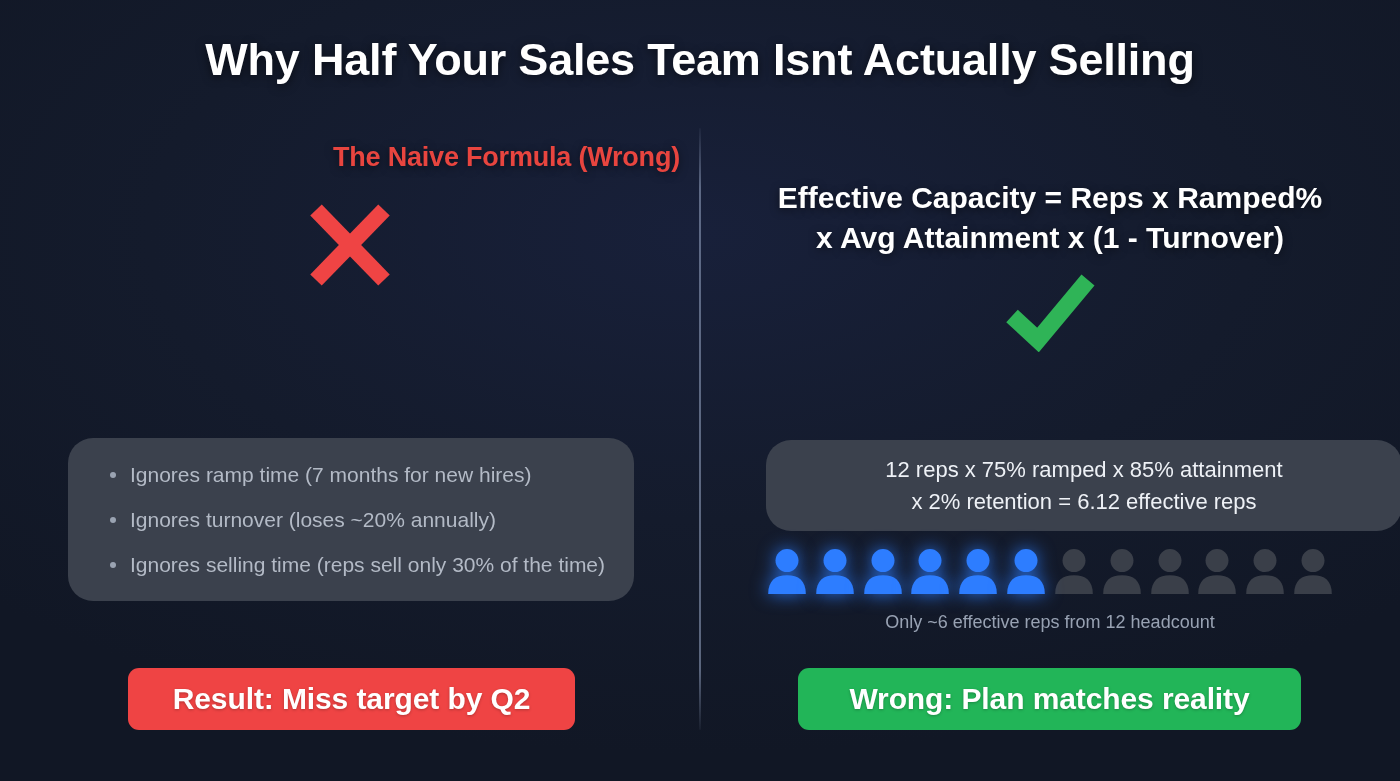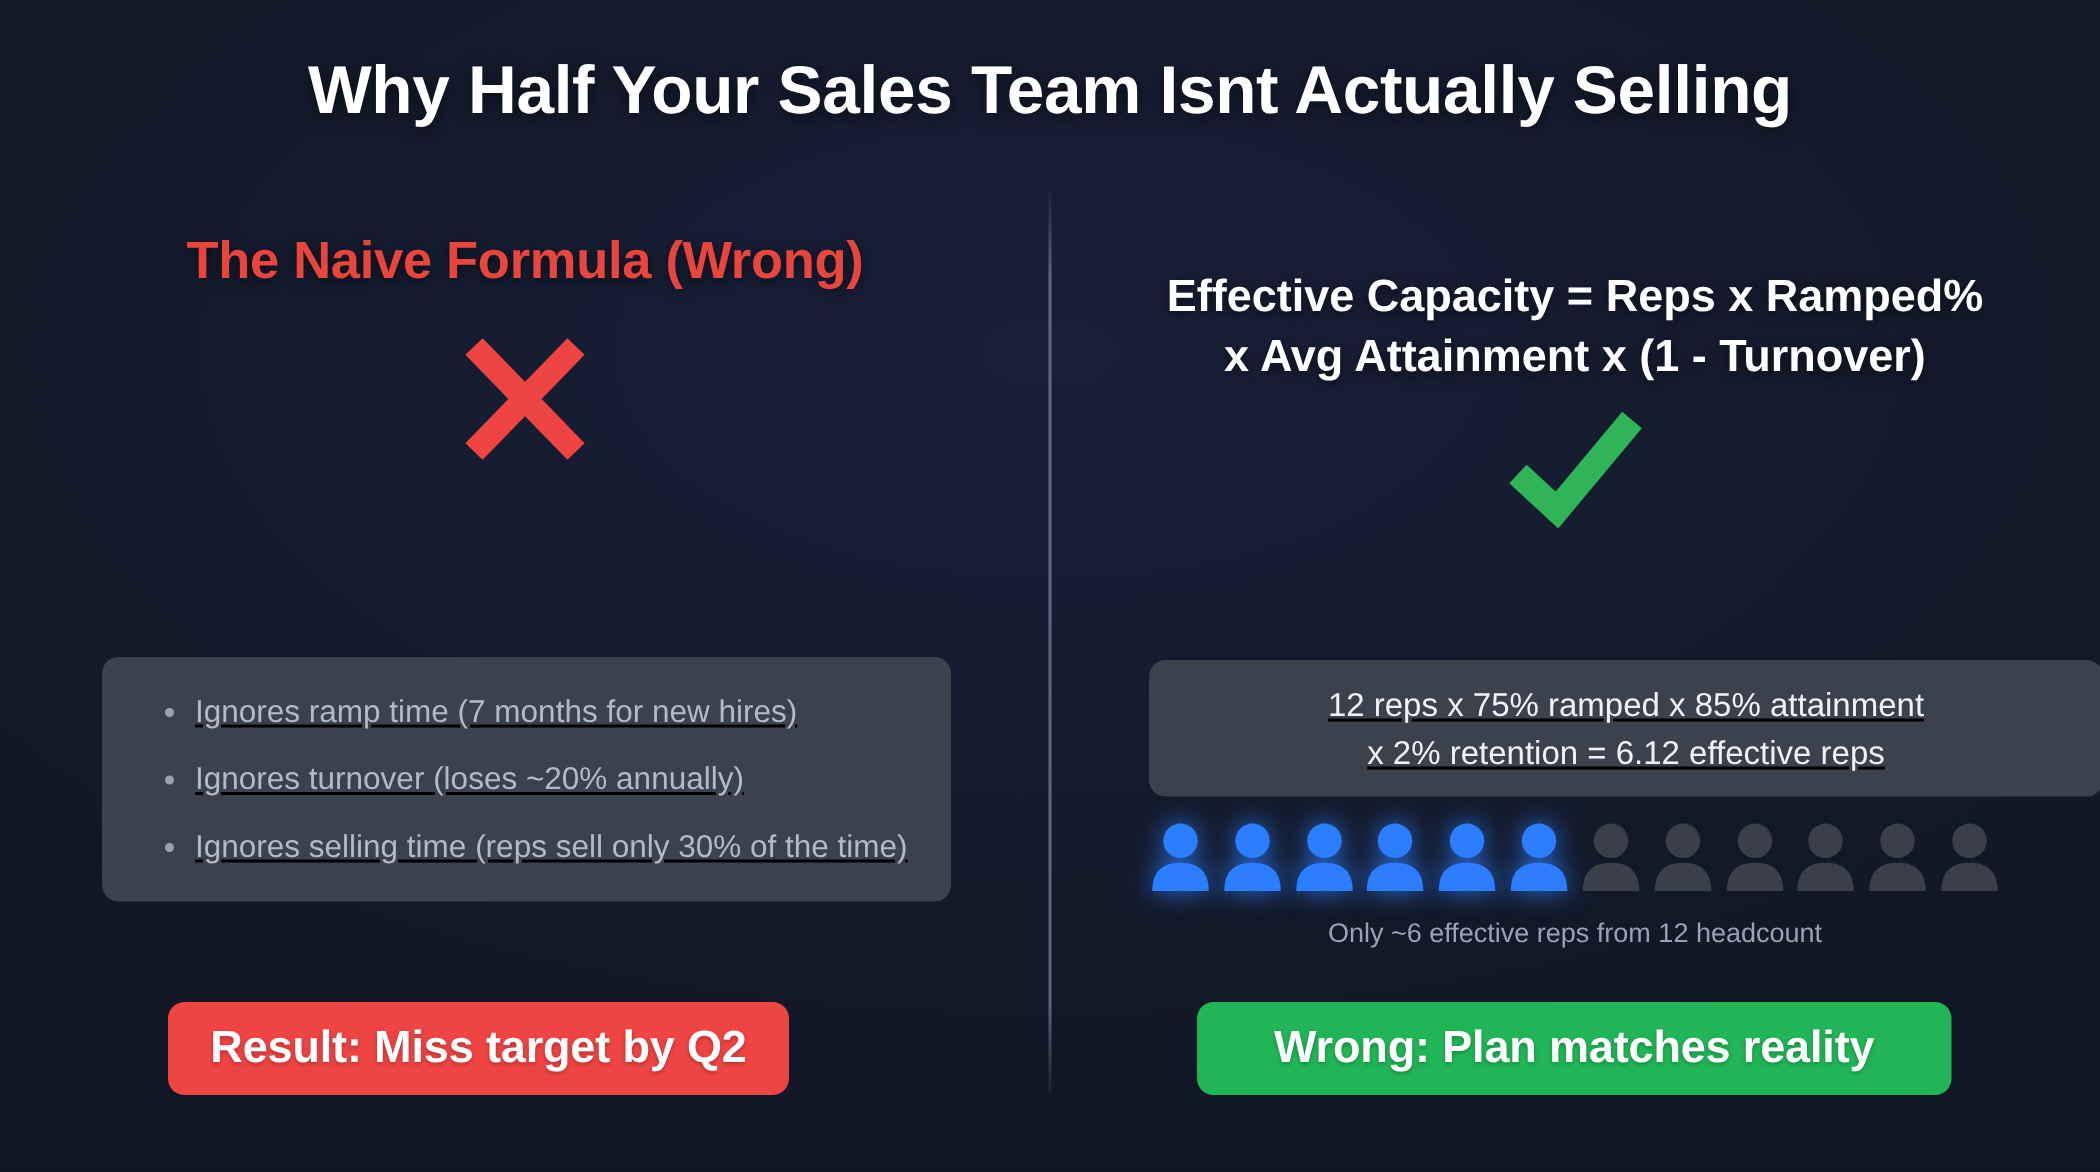--- a/index.html
+++ b/index.html
@@ -54,25 +54,25 @@
   .col {
     position: absolute;
     top: 130px;
     width: 660px;
     height: 620px;
   }
   .col-left  { left: 20px; }
   .col-right { left: 720px; }
 
   .col-head {
-    text-align: center;
-    font-size: 35px;
+    text-align: right;
+    font-size: 27px;
     font-weight: bold;
     letter-spacing: -0.2px;
-    margin-top: 24px;
+    margin-top: 12px;
     text-shadow: 0 2px 8px rgba(0,0,0,0.5);
   }
   .col-head.wrong { color: #e8453f; }
   .col-head.real  { color: #2fb457; }
 
   .formula {
     text-align: center;
     font-size: 30px;
     font-weight: bold;
     color: #ffffff;
@@ -91,23 +91,22 @@
     height: 96px;
     margin-top: 24px;
   }
   .glyph-wrap.right-glyph { margin-top: 4px; }
   .glyph-x, .glyph-check { display: block; }
 
   
   .card {
     position: absolute;
     background: #3b414d;
-    border-radius: 11px;
+    border-radius: 25px;
     box-sizing: border-box;
-    text-decoration: underline;
   }
   .card-left {
     left: 48px;
     top: 308px;
     width: 566px;
     height: 163px;
     padding: 26px 0 0 0;
   }
   .card-right {
     left: 46px;
@@ -185,23 +184,23 @@
     justify-content: center;
     color: #ffffff;
     font-size: 30px;
     font-weight: bold;
     letter-spacing: -0.1px;
     text-shadow: 0 1px 3px rgba(0,0,0,0.25);
     box-sizing: border-box;
     white-space: nowrap;
   }
   .pill-wrong {
-    left: 92px;
+    left: 108px;
     top: 538px;
-    width: 414px;
+    width: 447px;
     height: 62px;
     background: #ef4444;
   }
   .pill-real {
     left: 78px;
     top: 538px;
     width: 503px;
     height: 62px;
     background: #22b558;
   }

